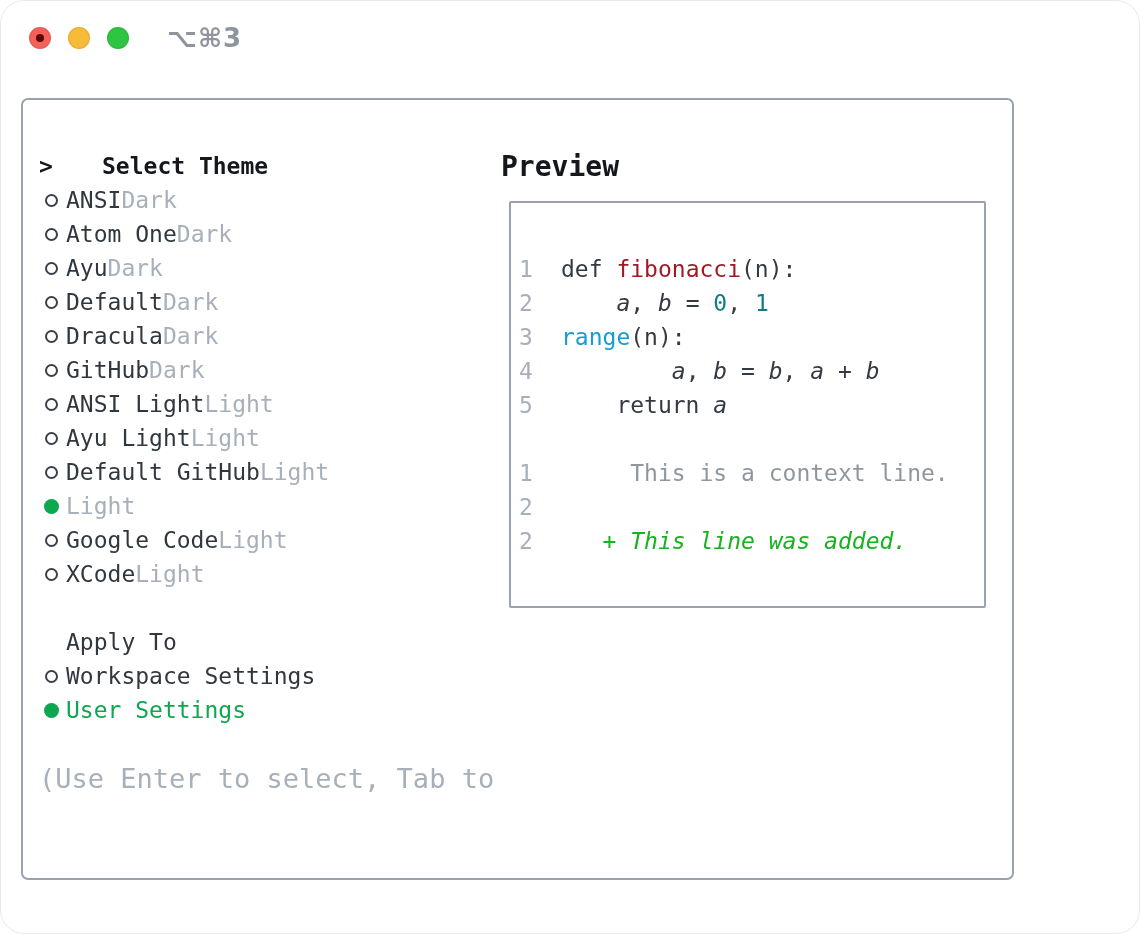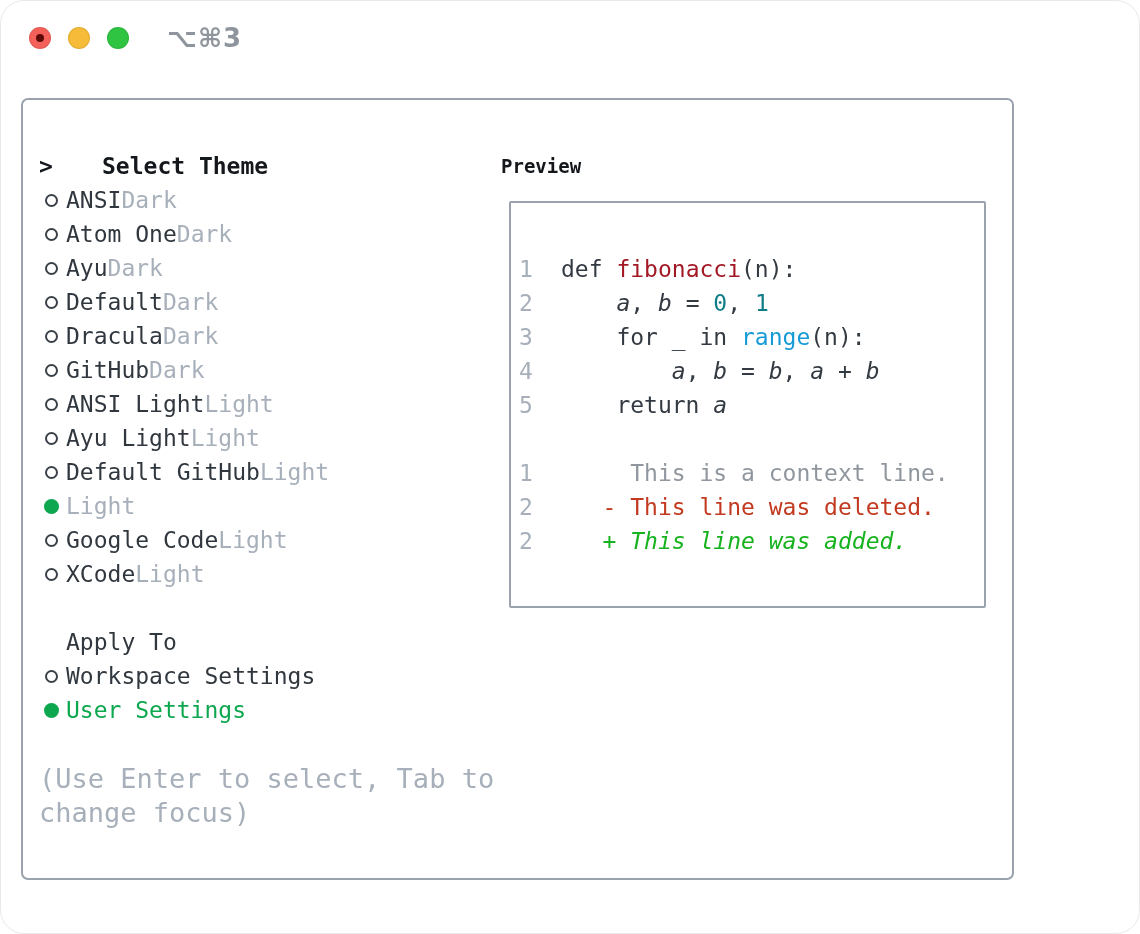--- a/index.html
+++ b/index.html
@@ -43,21 +43,21 @@
            border:2px solid #3a4149; margin-left:6px; }
   .radio.on { width:15px; height:15px; border:none; background:#0da750; margin-left:5px; }
   .variant { color:#a7b0ba; }
   .sel { color:#0da750; }
   .spacer { height:34px; }
   .hint { height:34px; display:flex; align-items:center; font-size:27px;
           color:#a7b0ba; white-space:pre; }
 
   
   .preview-title { position:absolute; left:478px; top:49px; height:34px;
-                   display:flex; align-items:center; font-size:19px;
+                   display:flex; align-items:center; font-size:28px;
                    font-weight:bold; color:#14181c; }
   .preview-box { position:absolute; left:486px; top:101px; width:477px; height:407px;
                  border:2px solid #9aa3ad; border-radius:2px; background:#ffffff;
                  padding:49px 0 0 8px; overflow:hidden; }
   .pline { height:34px; display:flex; align-items:center; font-size:23px;
            white-space:pre; color:#333a42; }
   .pline .ln { display:inline-block; width:42px; color:#a7b0ba; flex:0 0 42px; }
   .c-plain   { color:#333a42; }
   .c-func    { color:#a31824; }
   .c-var     { color:#333a42; font-style:italic; }
@@ -112,33 +112,32 @@
       </div>
 
       <div id="apply-list">
           <div class="row"><span class="marker"><span class="radio"></span></span><span class="">Workspace Settings</span></div>
           <div class="row"><span class="marker"><span class="radio on"></span></span><span class="sel">User Settings</span></div>
         </div>
 
       <div class="spacer"></div>
 
       <div class="hint">(Use Enter to select, Tab to</div>
-      <div class="hint">change focus)</div>
     </div>
 
     <div class="preview-title">Preview</div>
 
     <div class="preview-box">
       <div id="preview-lines">
           <div class="pline"><span class="ln">1</span><span class="c-plain">def </span><span class="c-func">fibonacci</span><span class="c-plain">(n):</span></div>
           <div class="pline"><span class="ln">2</span><span class="c-plain">    </span><span class="c-var">a</span><span class="c-plain">, </span><span class="c-var">b</span><span class="c-plain"> = </span><span class="c-num">0</span><span class="c-plain">, </span><span class="c-num">1</span></div>
-          <div class="pline"><span class="ln">3</span><span class="c-plain">    for _ in </span><span class="c-builtin">range</span><span class="c-plain">(n):</span></div>
+          <div class="pline"><span class="ln">3</span><span class="c-builtin">range</span><span class="c-plain">(n):</span></div>
           <div class="pline"><span class="ln">4</span><span class="c-plain">        </span><span class="c-var">a</span><span class="c-plain">, </span><span class="c-var">b</span><span class="c-plain"> = </span><span class="c-var">b</span><span class="c-plain">, </span><span class="c-var">a</span><span class="c-plain"> + </span><span class="c-var">b</span></div>
           <div class="pline"><span class="ln">5</span><span class="c-plain">    return </span><span class="c-var">a</span></div>
           <div class="pline"><span class="ln"></span></div>
           <div class="pline"><span class="ln">1</span><span class="c-context">     This is a context line.</span></div>
-          <div class="pline"><span class="ln">2</span><span class="c-plain">   </span><span class="c-deleted">- This line was deleted.</span></div>
+          <div class="pline"><span class="ln">2</span><span class="c-plain">   </span></div>
           <div class="pline"><span class="ln">2</span><span class="c-plain">   </span><span class="c-added">+ This line was added.</span></div>
         </div>
     </div>
 
   </div>
 </div>
 
 </body></html>

